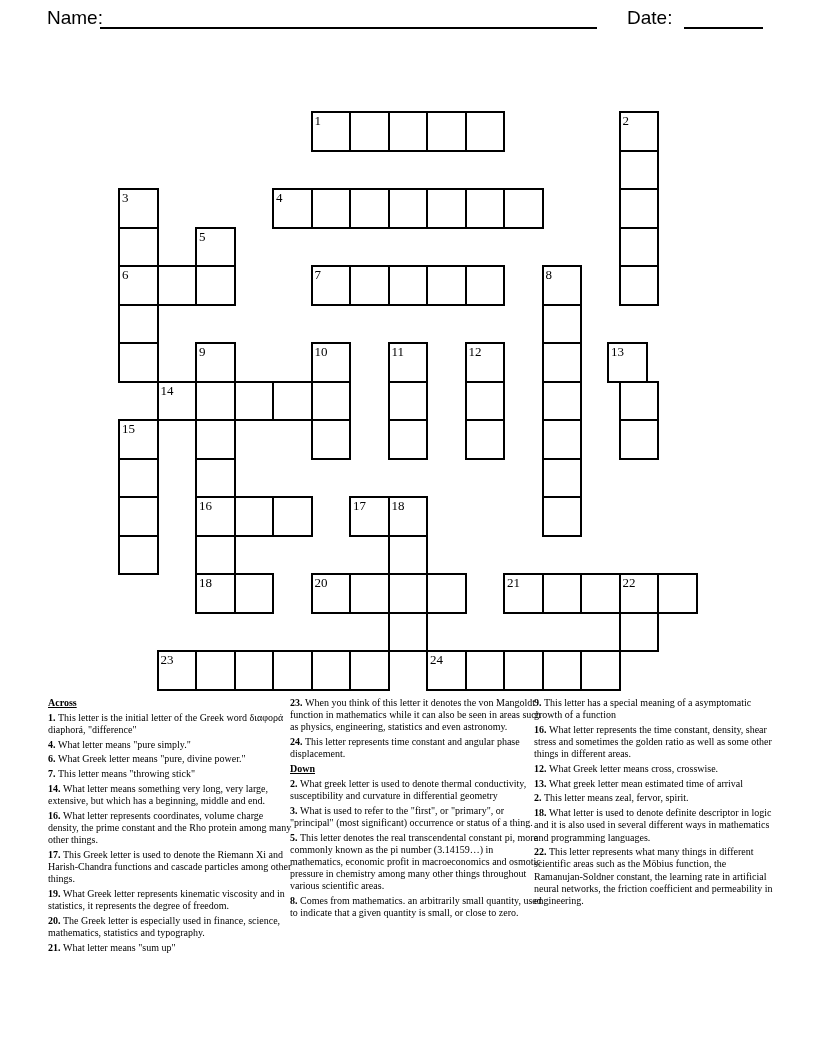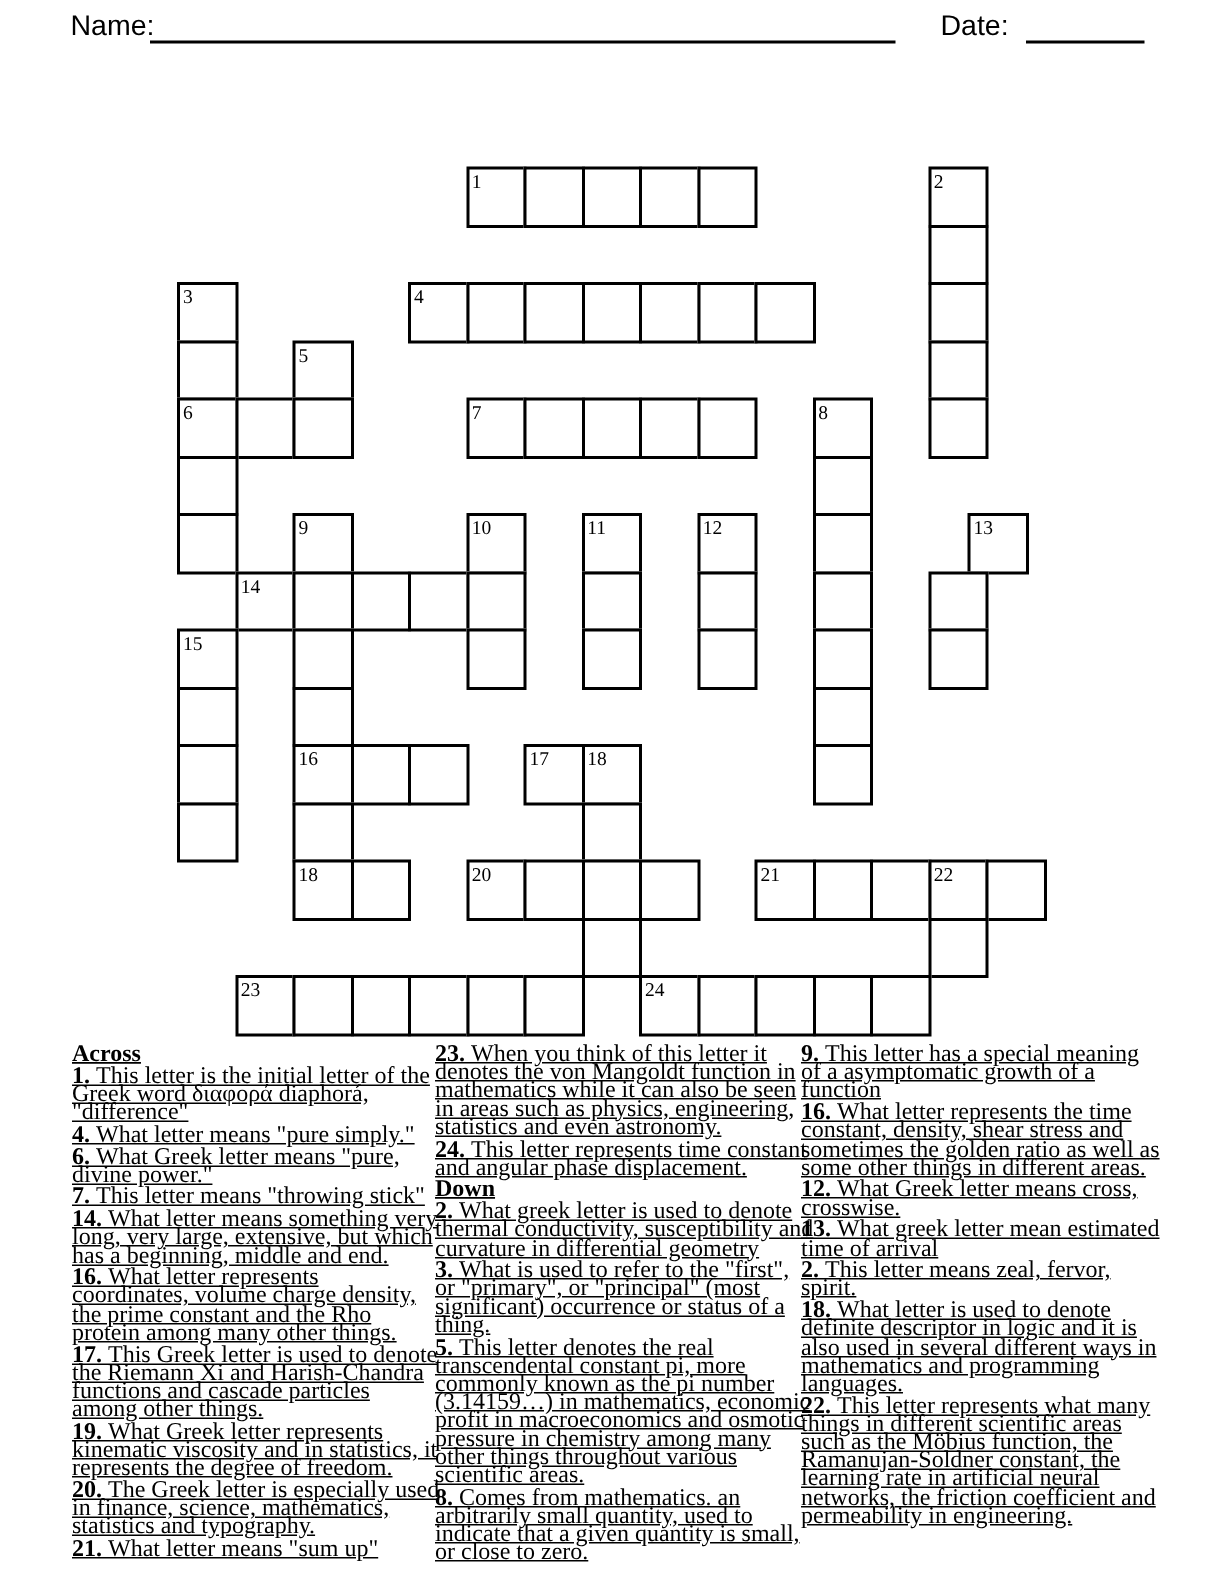--- a/index.html
+++ b/index.html
@@ -12,21 +12,21 @@
   #title{position:absolute;left:0;right:0;top:33px;text-align:center;
          font-family:"Liberation Serif",serif;font-size:48px;font-weight:400;}
   
   #grid{position:absolute;left:118px;top:111px;width:620px;height:580px;}
   .cell{position:absolute;width:40.5px;height:40.5px;box-sizing:border-box;
         border:2px solid #000;background:#fff;}
   .cellnum{display:block;font-family:"Liberation Serif",serif;font-size:13px;
            line-height:13px;padding:1px 0 0 2px;color:#000;}
   
   .clue-col{position:absolute;top:697px;font-family:"Liberation Serif",serif;
-            font-size:16px;line-height:12.2px;text-decoration:underline;}
+            font-size:10px;line-height:12.2px;}
   #col1{left:48px;width:246px;}
   #col2{left:290px;width:253px;}
   #col3{left:534px;width:240px;}
   .clue{margin:0 0 2.5px 0;}
   .clue b{font-weight:bold;}
   .clue-heading{font-weight:bold;text-decoration:underline;margin:0 0 2.5px 0;}
 </style>
 </head>
 <body>
 
@@ -94,21 +94,21 @@
       <div class="cell" style="left: 192.5px; top: 231px;">
         <span class="cellnum">10</span>
       </div>
       <div class="cell" style="left: 269.5px; top: 231px;">
         <span class="cellnum">11</span>
       </div>
       <div class="cell" style="left: 346.5px; top: 231px;">
         <span class="cellnum">12</span>
       </div>
       <div class="cell" style="left: 423.5px; top: 231px;"></div>
-      <div class="cell" style="left: 527px; top: 231px;">
+      <div class="cell" style="left: 489px; top: 231px;">
         <span class="cellnum">13</span>
       </div>
       <div class="cell" style="left: 38.5px; top: 269.5px;">
         <span class="cellnum">14</span>
       </div>
       <div class="cell" style="left: 77px; top: 269.5px;"></div>
       <div class="cell" style="left: 115.5px; top: 269.5px;"></div>
       <div class="cell" style="left: 154px; top: 269.5px;"></div>
       <div class="cell" style="left: 192.5px; top: 269.5px;"></div>
       <div class="cell" style="left: 269.5px; top: 269.5px;"></div>

